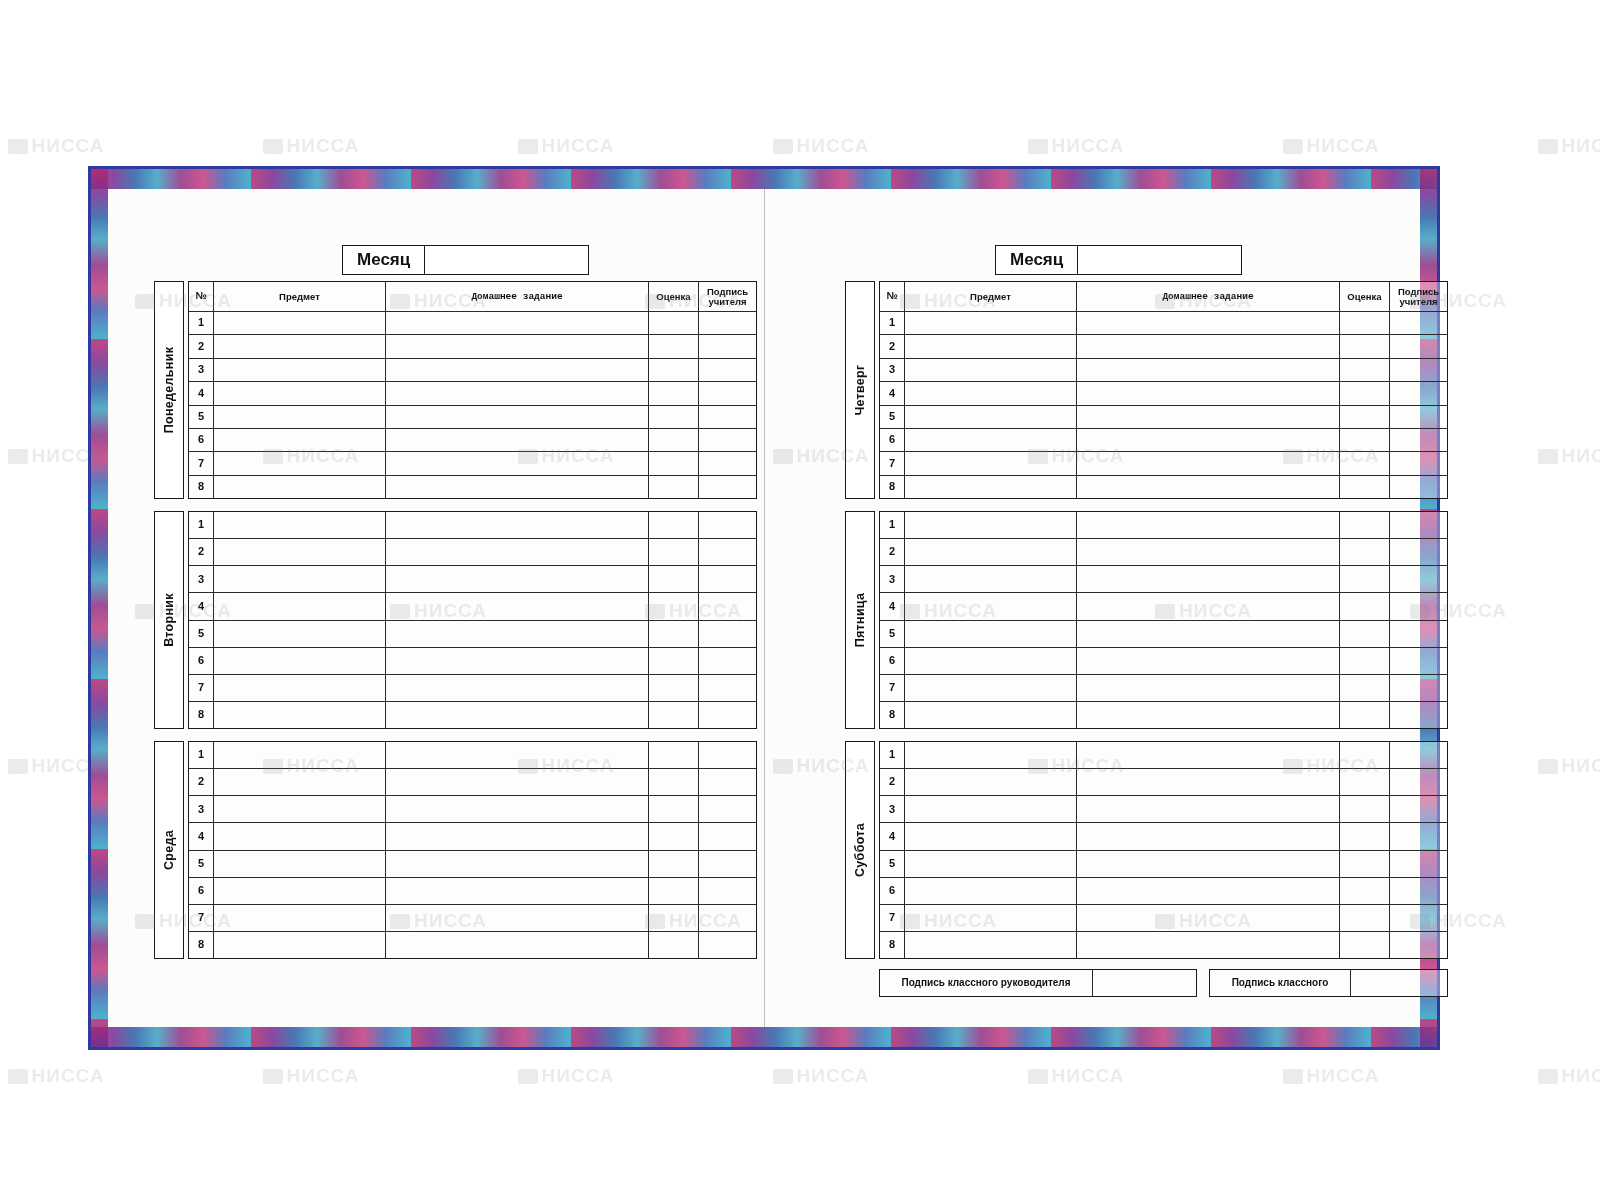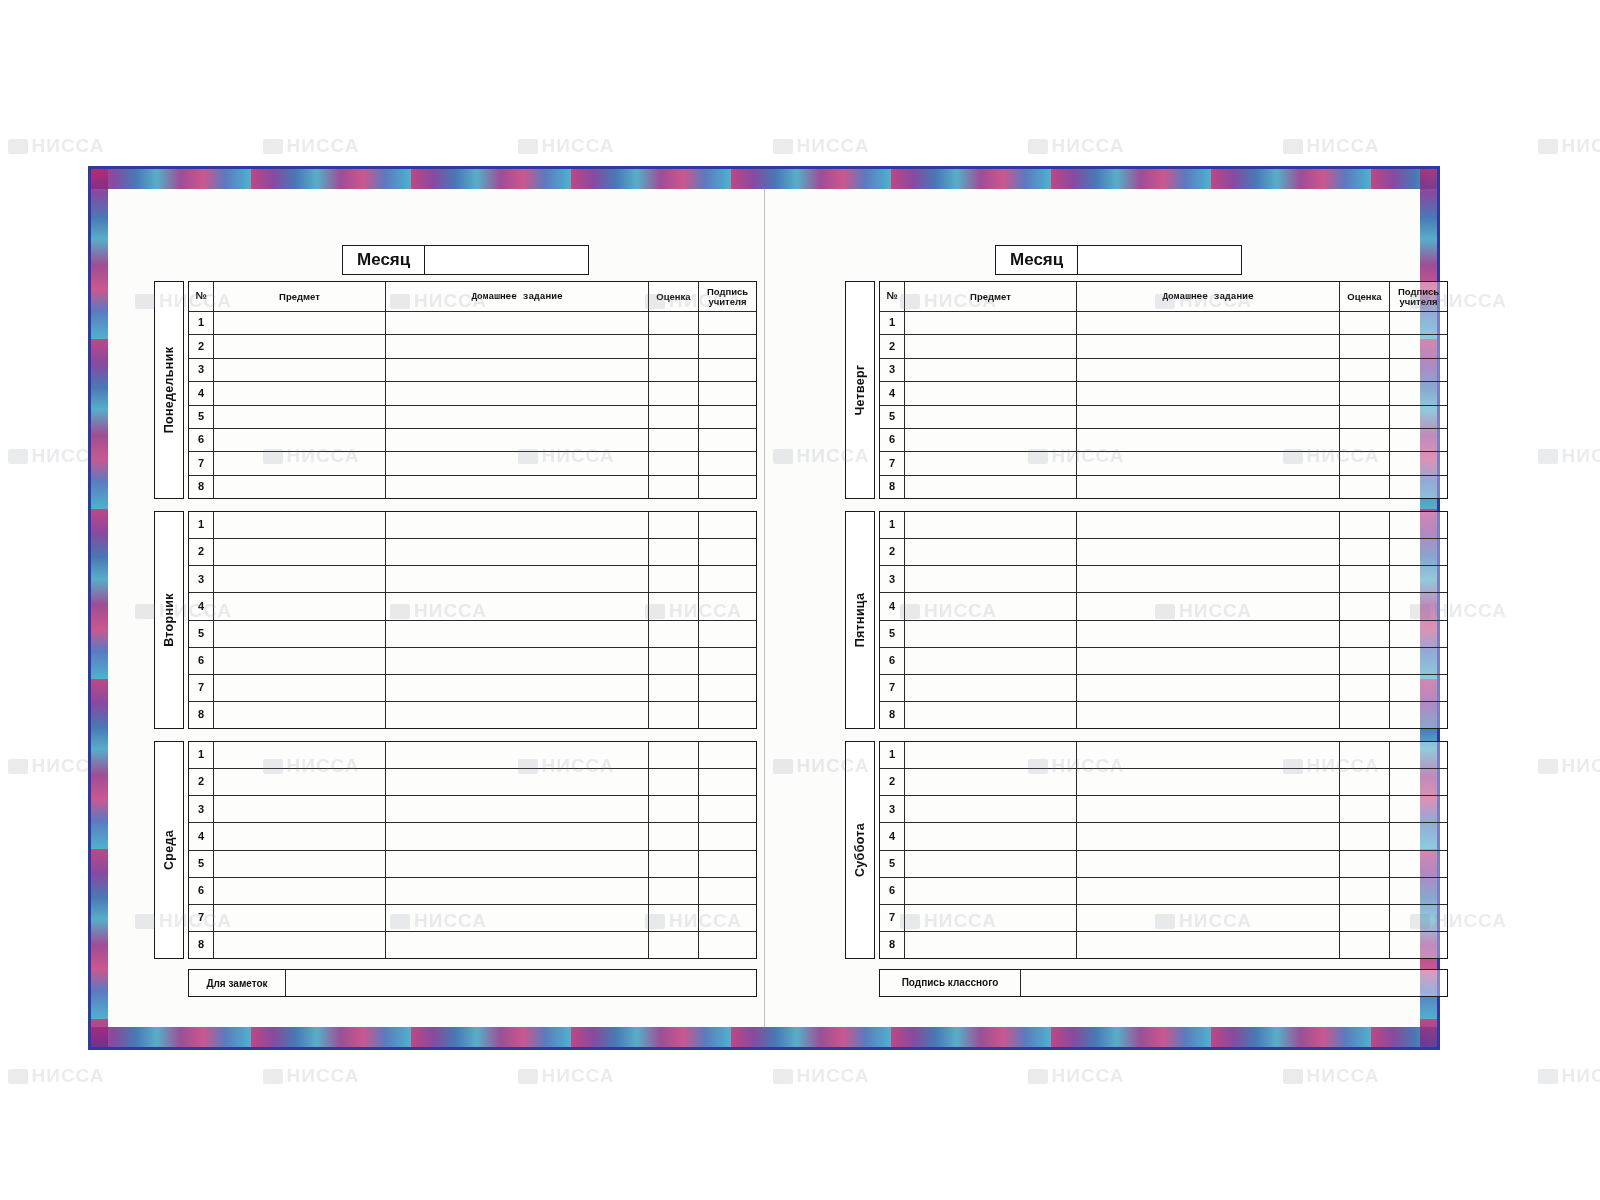--- a/index.html
+++ b/index.html
@@ -472,24 +472,20 @@
           <div class="hrow">
               <div class="cell c-num">8</div>
               <div class="cell c-subj"></div>
               <div class="cell c-hw"></div>
               <div class="cell c-mark"></div>
               <div class="cell c-sign"></div>
             </div>
         </div>
       </div>
 
-      <div class="notes-row">
-        <div class="notes-label">Для заметок</div>
-        <div class="notes-blank"></div>
-      </div>
     </div>
 
     <div class="page right">
 
       <div class="month-row">
         <div class="month-label">Месяц</div>
         <div class="month-blank"></div>
       </div>
 
       <div class="day-block" style="left:0px; top:92px; width:603px; height:218px;">
@@ -690,20 +686,24 @@
               <div class="cell c-num">8</div>
               <div class="cell c-subj"></div>
               <div class="cell c-hw"></div>
               <div class="cell c-mark"></div>
               <div class="cell c-sign"></div>
             </div>
         </div>
       </div>
 
       <div class="sign-bar">
+        <div class="sign-box teacher">
+          <div class="sign-text">Подпись классного руководителя</div>
+          <div class="sign-blank"></div>
+        </div>
         <div class="sign-box parent">
           <div class="sign-text">Подпись классного</div>
           <div class="sign-blank"></div>
         </div>
       </div>
     </div>
   </div>
 </div>
 
 <div class="wm-layer" id="wm-layer">

